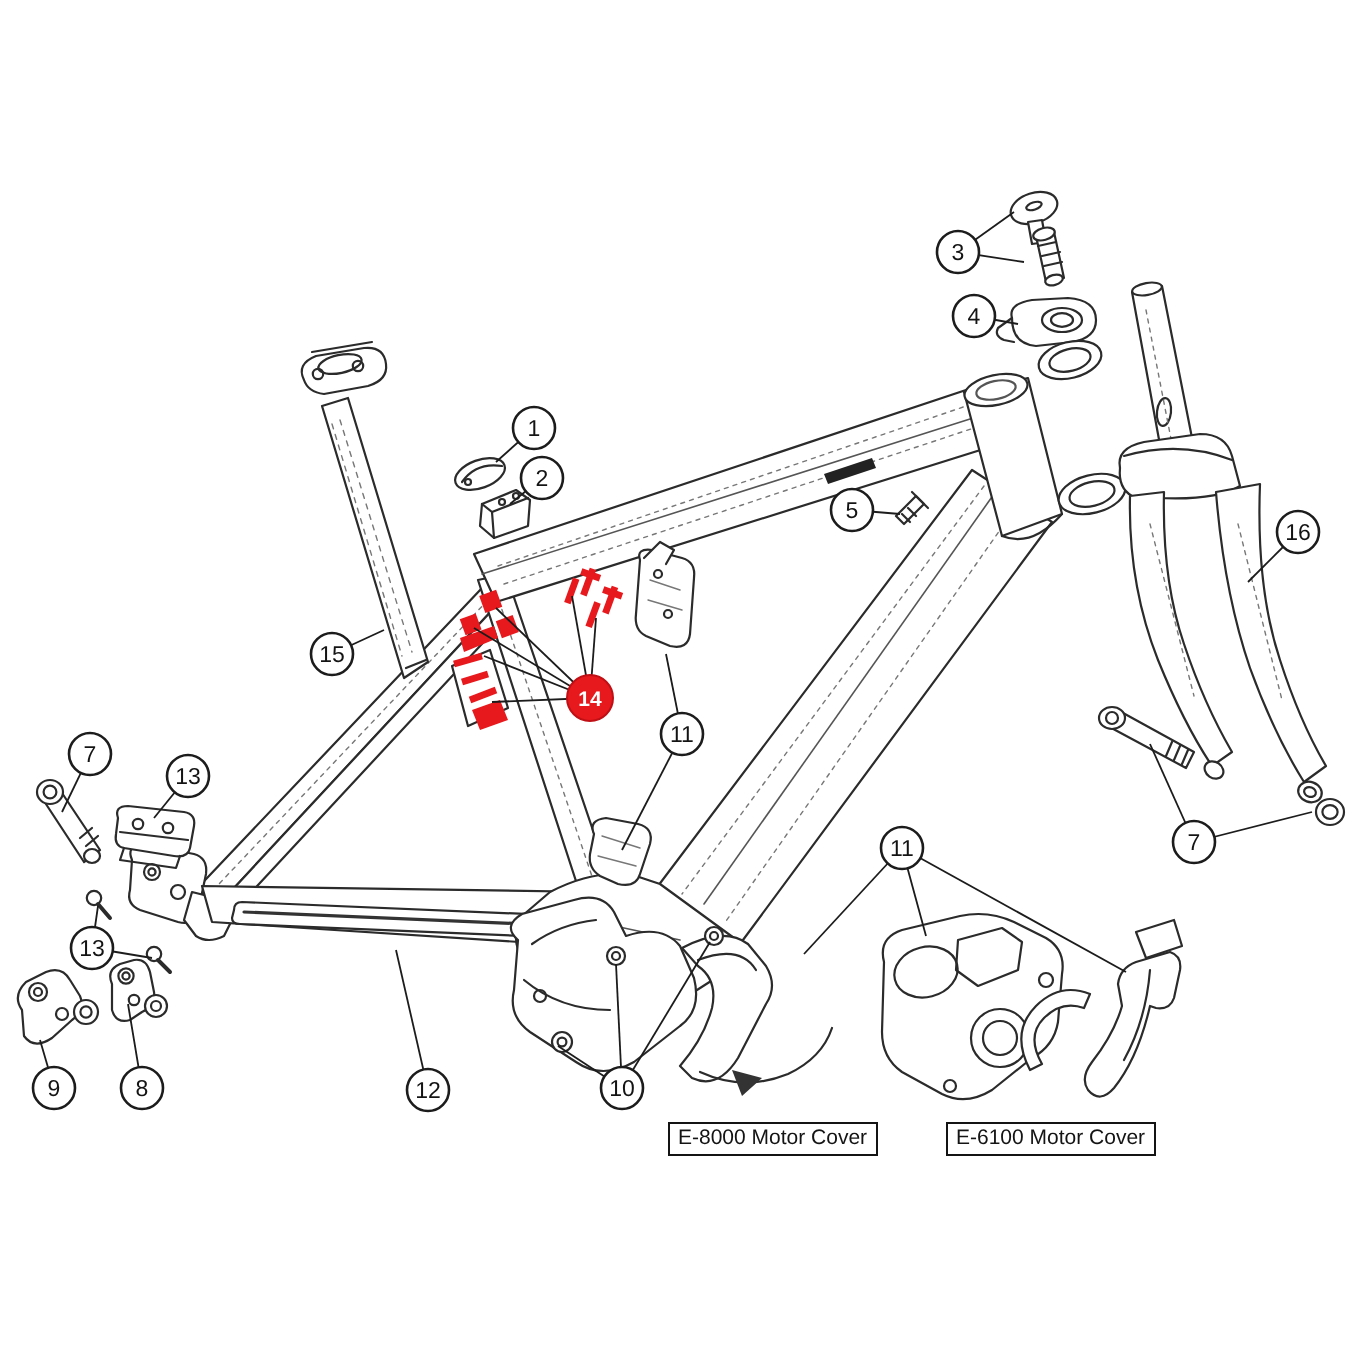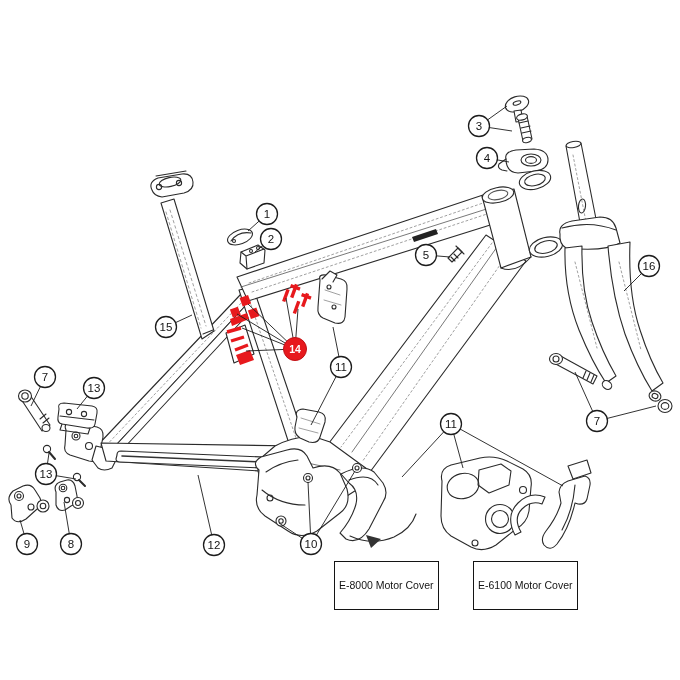--- a/index.html
+++ b/index.html
@@ -1,20 +1,20 @@
 <!DOCTYPE html>
 <html><head>
 <meta charset="utf-8">
 <style>
   html,body{margin:0;padding:0;background:#fff;}
   .stage{position:relative;width:680px;height:680px;background:#fff;overflow:hidden;
          font-family:"Liberation Sans",sans-serif;}
   .stage svg{position:absolute;left:0;top:0;}
   .cover-label{position:absolute;border:1.6px solid #141414;background:#fff;color:#141414;
-               font-size:10.5px;line-height:13px;padding:17px 4px;white-space:nowrap;}
+               font-size:10.5px;line-height:13px;padding:1px 4px;white-space:nowrap;}
   svg text{font:11.5px "Liberation Sans",sans-serif;text-anchor:middle;fill:#141414;}
   svg text.badge-txt{fill:#fff;font-weight:bold;font-size:10.5px;}
 </style>
 </head>
 <body>
 
 <div class="stage">
 <svg width="680" height="680" viewBox="0 0 680 680">
 
   <g stroke="#2b2b2b" stroke-width="1.1" fill="none" stroke-linejoin="round" stroke-linecap="round">

